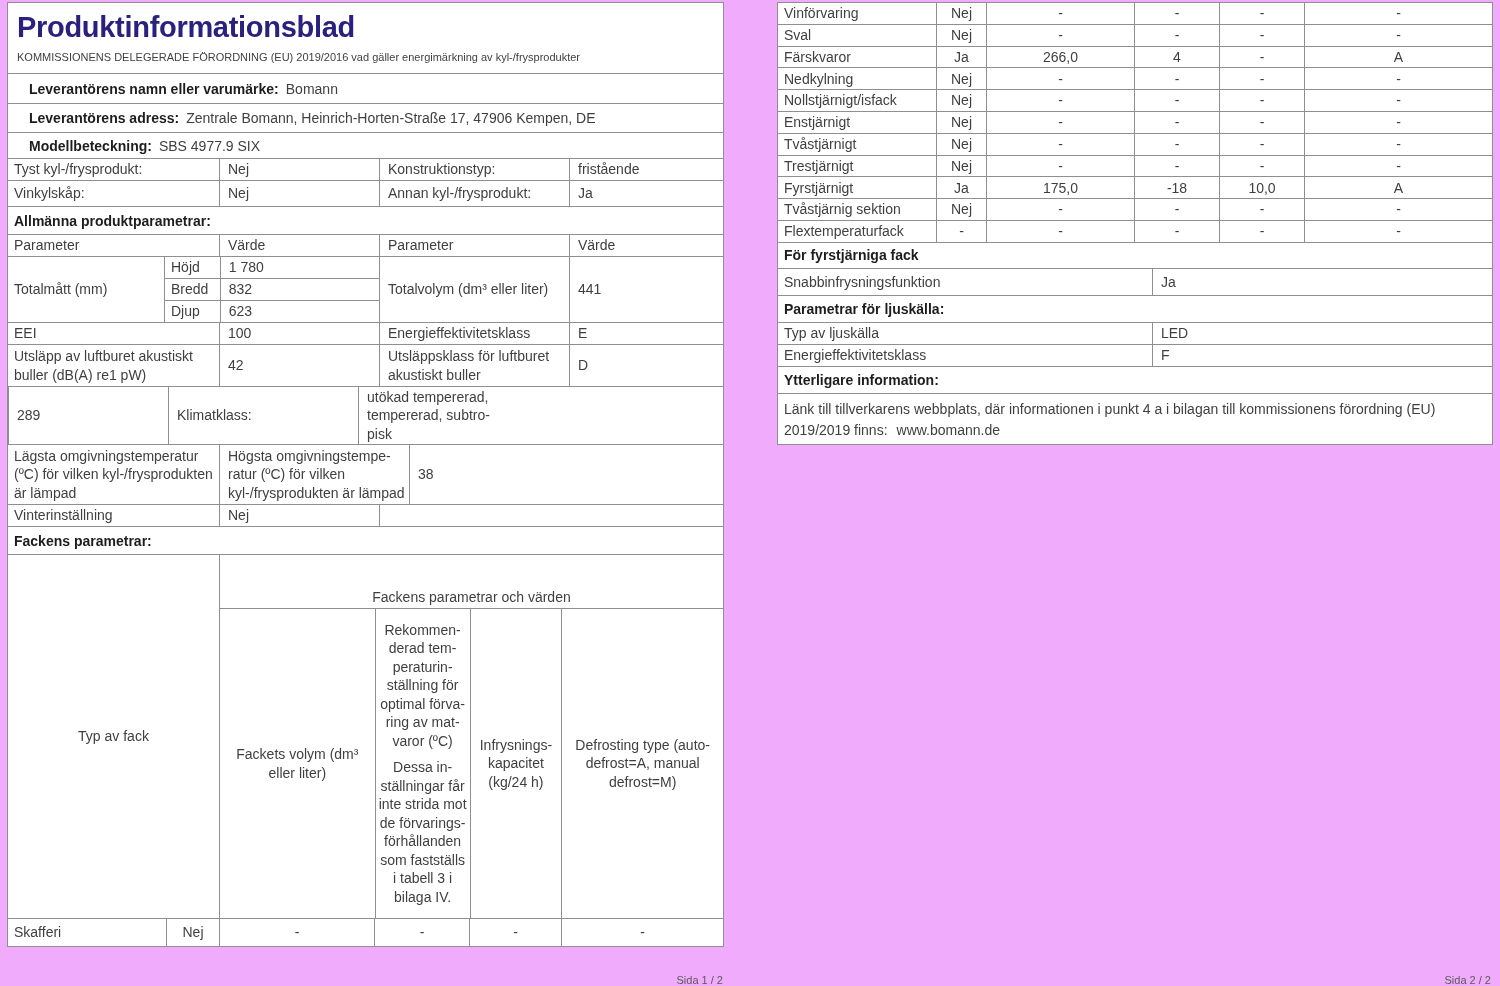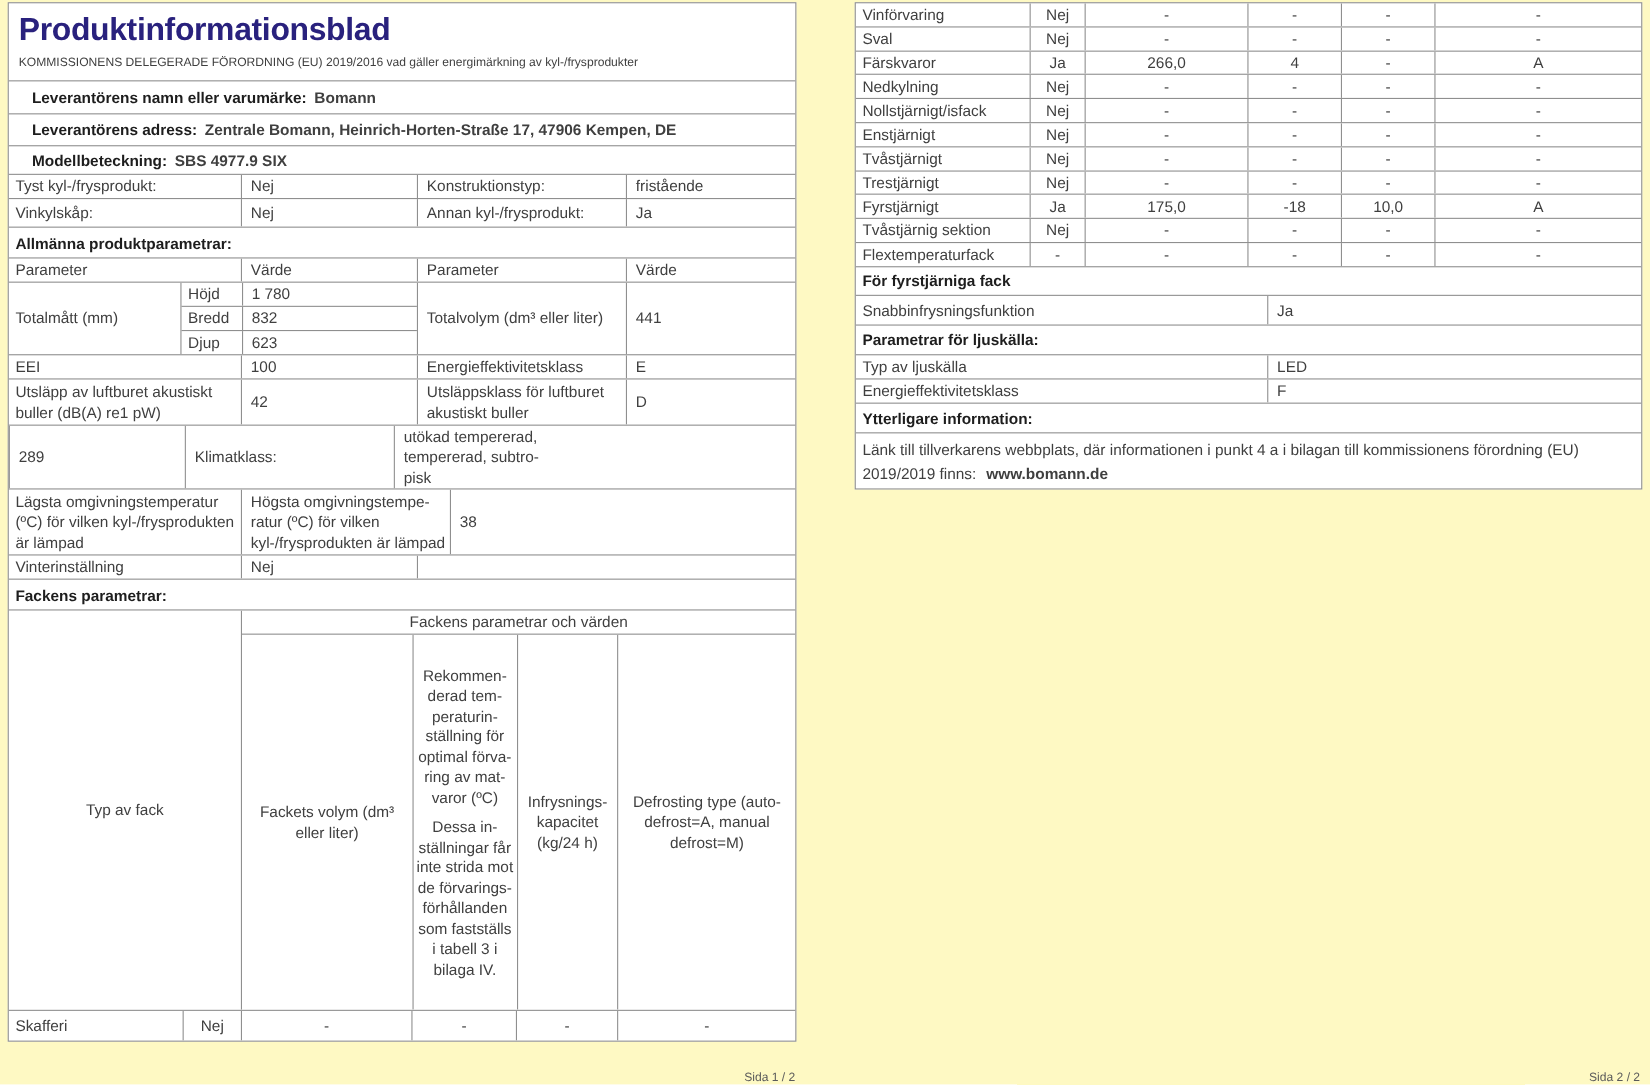--- a/index.html
+++ b/index.html
@@ -3,21 +3,21 @@
 <meta charset="utf-8">
 <style>
   :root{
     --accent:#29217d;
     --line:#8f8f8f;
     --ink:#3f3f3f;
     --ink-bold:#1d1d1d;
   }
   html,body{margin:0;padding:0;background:#ffffff;}
   body{font-family:"Liberation Sans",sans-serif;font-size:14px;color:var(--ink);}
-  .sheet{position:relative;width:1500px;height:986px;background:#fef9c3;overflow:hidden;}
+  .sheet{position:relative;width:1500px;height:986px;background:#f0abfc;overflow:hidden;}
 
   .page{position:absolute;top:2px;background:#fff;border:1px solid var(--line);box-sizing:border-box;}
   .page1{left:7px;width:717px;}
   .page2{left:777px;width:716px;}
 
   .trow{display:flex;border-bottom:1px solid var(--line);box-sizing:border-box;align-items:stretch;overflow:hidden;}
   .trow:last-child{border-bottom:none;}
   .blockrow{display:block;}
 
   .h22{height:22px}.h26{height:26px}.h27{height:27px}.h28{height:28px}.h29{height:29px}
@@ -32,29 +32,29 @@
   .colc{flex-direction:column;justify-content:center;}
 
   .w53{width:53px}.w55{width:55px}.w92{width:92px}.w95{width:95px}.w154{width:154px}
   .w155{width:155px}.w156{width:156px}.w158{width:158px}.w160{width:160px}.w162{width:162px}
   .w190{width:190px}.w211{width:211px}.w215{width:215px}.w340{width:340px}.w344{width:344px}
   .w374{width:374px}.w504{width:504px}
 
   .stack{display:flex;flex-direction:column;box-sizing:border-box;}
   .srow{display:flex;flex:1;border-bottom:1px solid var(--line);box-sizing:border-box;overflow:hidden;}
   .srow:last-child{border-bottom:none;}
-  .srow-fixed{flex:none;height:22px;}
+  .srow-fixed{flex:none;height:22px;margin-top:32px;}
 
   .title-block{padding:8px 10px 0 9px;}
   .doc-title{font-size:29px;font-weight:700;color:var(--accent);letter-spacing:-0.3px;line-height:1.15;}
   .doc-subtitle{font-size:11px;margin-top:7px;color:var(--ink);}
 
   .kv{display:flex;align-items:center;padding-left:6px;gap:7px;}
   .lbl{font-weight:700;color:var(--ink-bold);white-space:nowrap;margin-left:15px;}
-  .val{color:var(--ink);font-weight:bold;}
+  .val{color:var(--ink);}
   .sect{display:flex;align-items:center;padding-left:6px;font-weight:700;color:var(--ink-bold);}
 
   .p2{margin-top:8px;}
   .para{display:block;padding:5px 8px 0 6px;line-height:1.5;}
   .para .val{margin-left:9px;}
 
   .crow{display:flex;height:21.8px;border-bottom:1px solid var(--line);box-sizing:border-box;overflow:hidden;}
   .c0{width:158px}.c1{width:50px}.c2{width:148px}.c3{width:85px}.c4{width:85px}.c5{width:188px}
 
   .pagenum{position:absolute;font-size:11px;color:#5a5a5a;text-align:right;}

